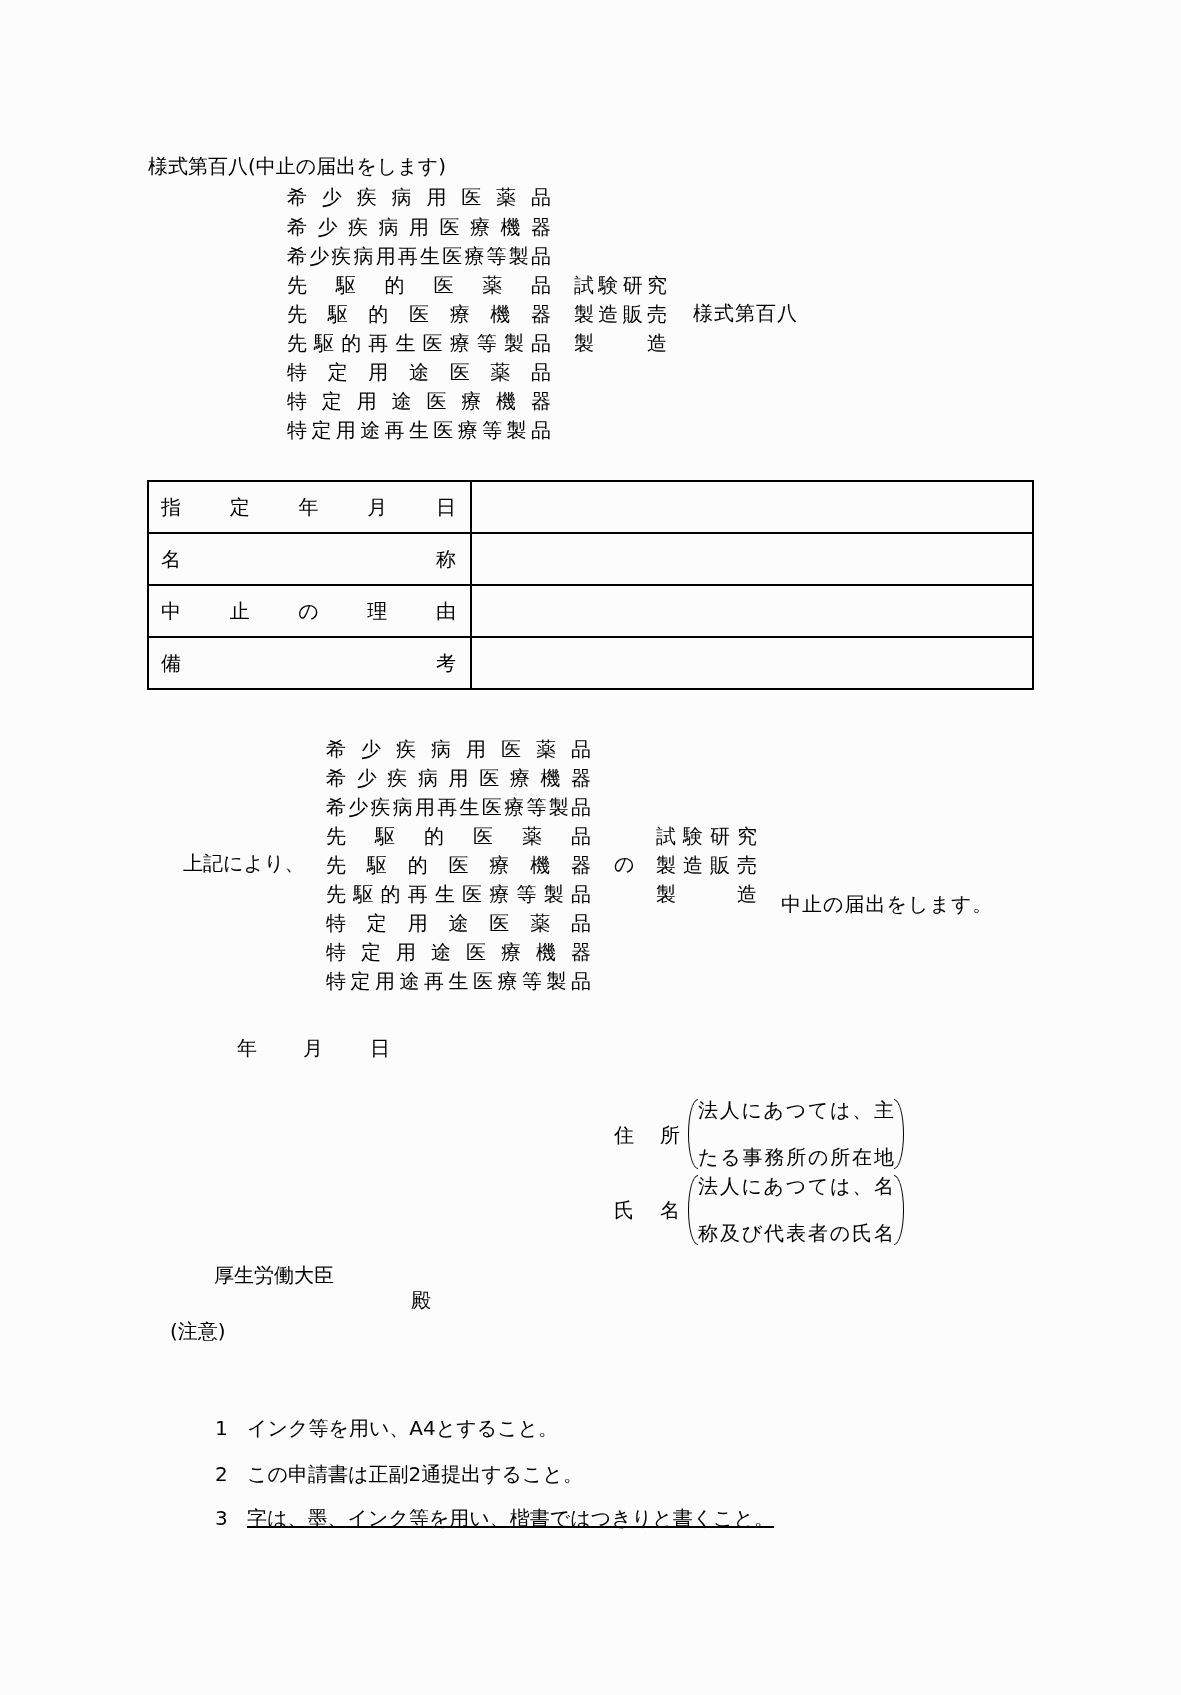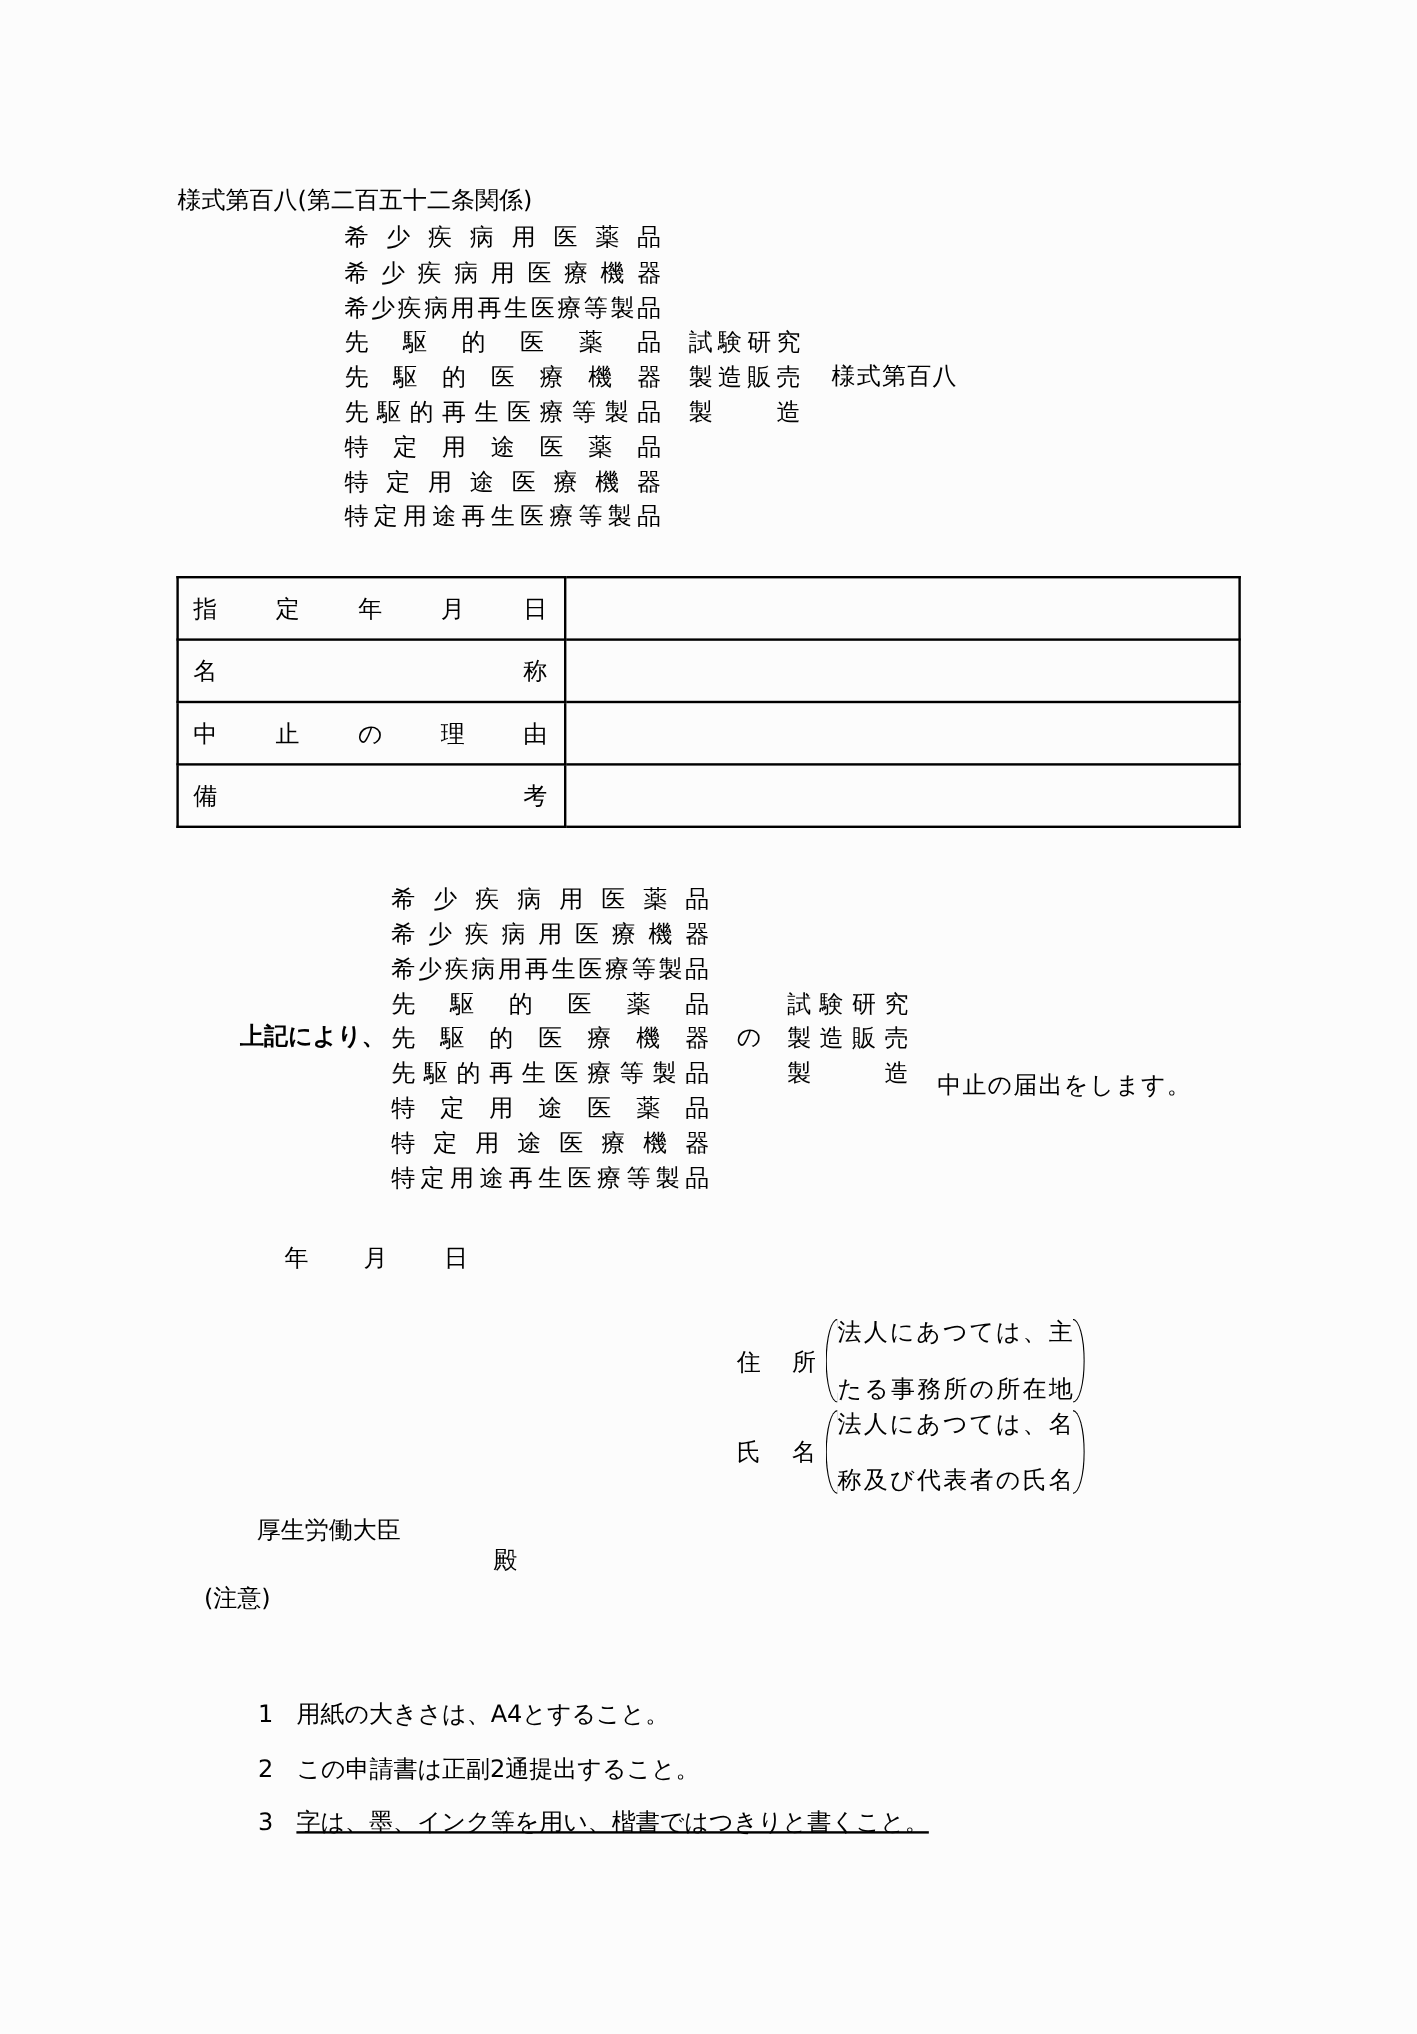--- a/index.html
+++ b/index.html
@@ -32,21 +32,21 @@
     border-radius: 50% / 14px; box-sizing: border-box;
   }
   .paren.l { border-right: none; border-radius: 10px 0 0 10px / 35px 0 0 35px; }
   .paren.r { border-left: none; border-radius: 0 10px 10px 0 / 0 35px 35px 0; }
   .paren-text { display: flex; flex-direction: column; justify-content: space-between; height: 74px; font-size: 20px; width: 196px; }
   .paren-text div { display: flex; justify-content: space-between; }
 </style>
 </head>
 <body>
 
-<div class="abs" style="left:148px; top:156px;">様式第百八(第二百五十二条関係)</div>
+<div class="abs" style="left:148px; top:156px;">様式第百八(中止の届出をします)</div>
 
 <div>
   <div class="jline" style="left:287px; top:186px; width:264px;">
       <span>希</span>
       <span>少</span>
       <span>疾</span>
       <span>病</span>
       <span>用</span>
       <span>医</span>
       <span>薬</span>
@@ -200,21 +200,21 @@
           <div class="cell-label">
             <span>備</span>
             <span>考</span>
           </div>
         </td>
     <td></td>
   </tr>
 </tbody>
   </table>
 
-<div class="abs" style="left:200px; top:853px;font-weight:bold;">上記により、</div>
+<div class="abs" style="left:183px; top:853px;">上記により、</div>
 <div>
   <div class="jline" style="left:326px; top:738px; width:265px;">
       <span>希</span>
       <span>少</span>
       <span>疾</span>
       <span>病</span>
       <span>用</span>
       <span>医</span>
       <span>薬</span>
       <span>品</span>
@@ -402,18 +402,18 @@
     <div class="paren r"></div>
   </div>
 </div>
 
 <div class="abs" style="left:214px; top:1265px;">厚生労働大臣</div>
 <div class="abs" style="left:411px; top:1290px;">殿</div>
 
 <div class="abs" style="left:170px; top:1321px;text-align:right;">(注意)</div>
 <div>
   <div class="abs" style="left:215px; top:1418px;">1</div>
-  <div class="abs" style="left:247px; top:1418px;">用紙の大きさは、A4とすること。</div>
+  <div class="abs" style="left:247px; top:1418px;">インク等を用い、A4とすること。</div>
   <div class="abs" style="left:215px; top:1464px;">2</div>
   <div class="abs" style="left:247px; top:1464px;">この申請書は正副2通提出すること。</div>
   <div class="abs" style="left:215px; top:1508px;">3</div>
   <div class="abs" style="left:247px; top:1508px;text-decoration:underline;">字は、墨、インク等を用い、楷書ではつきりと書くこと。</div>
 </div>
 
 </body></html>

